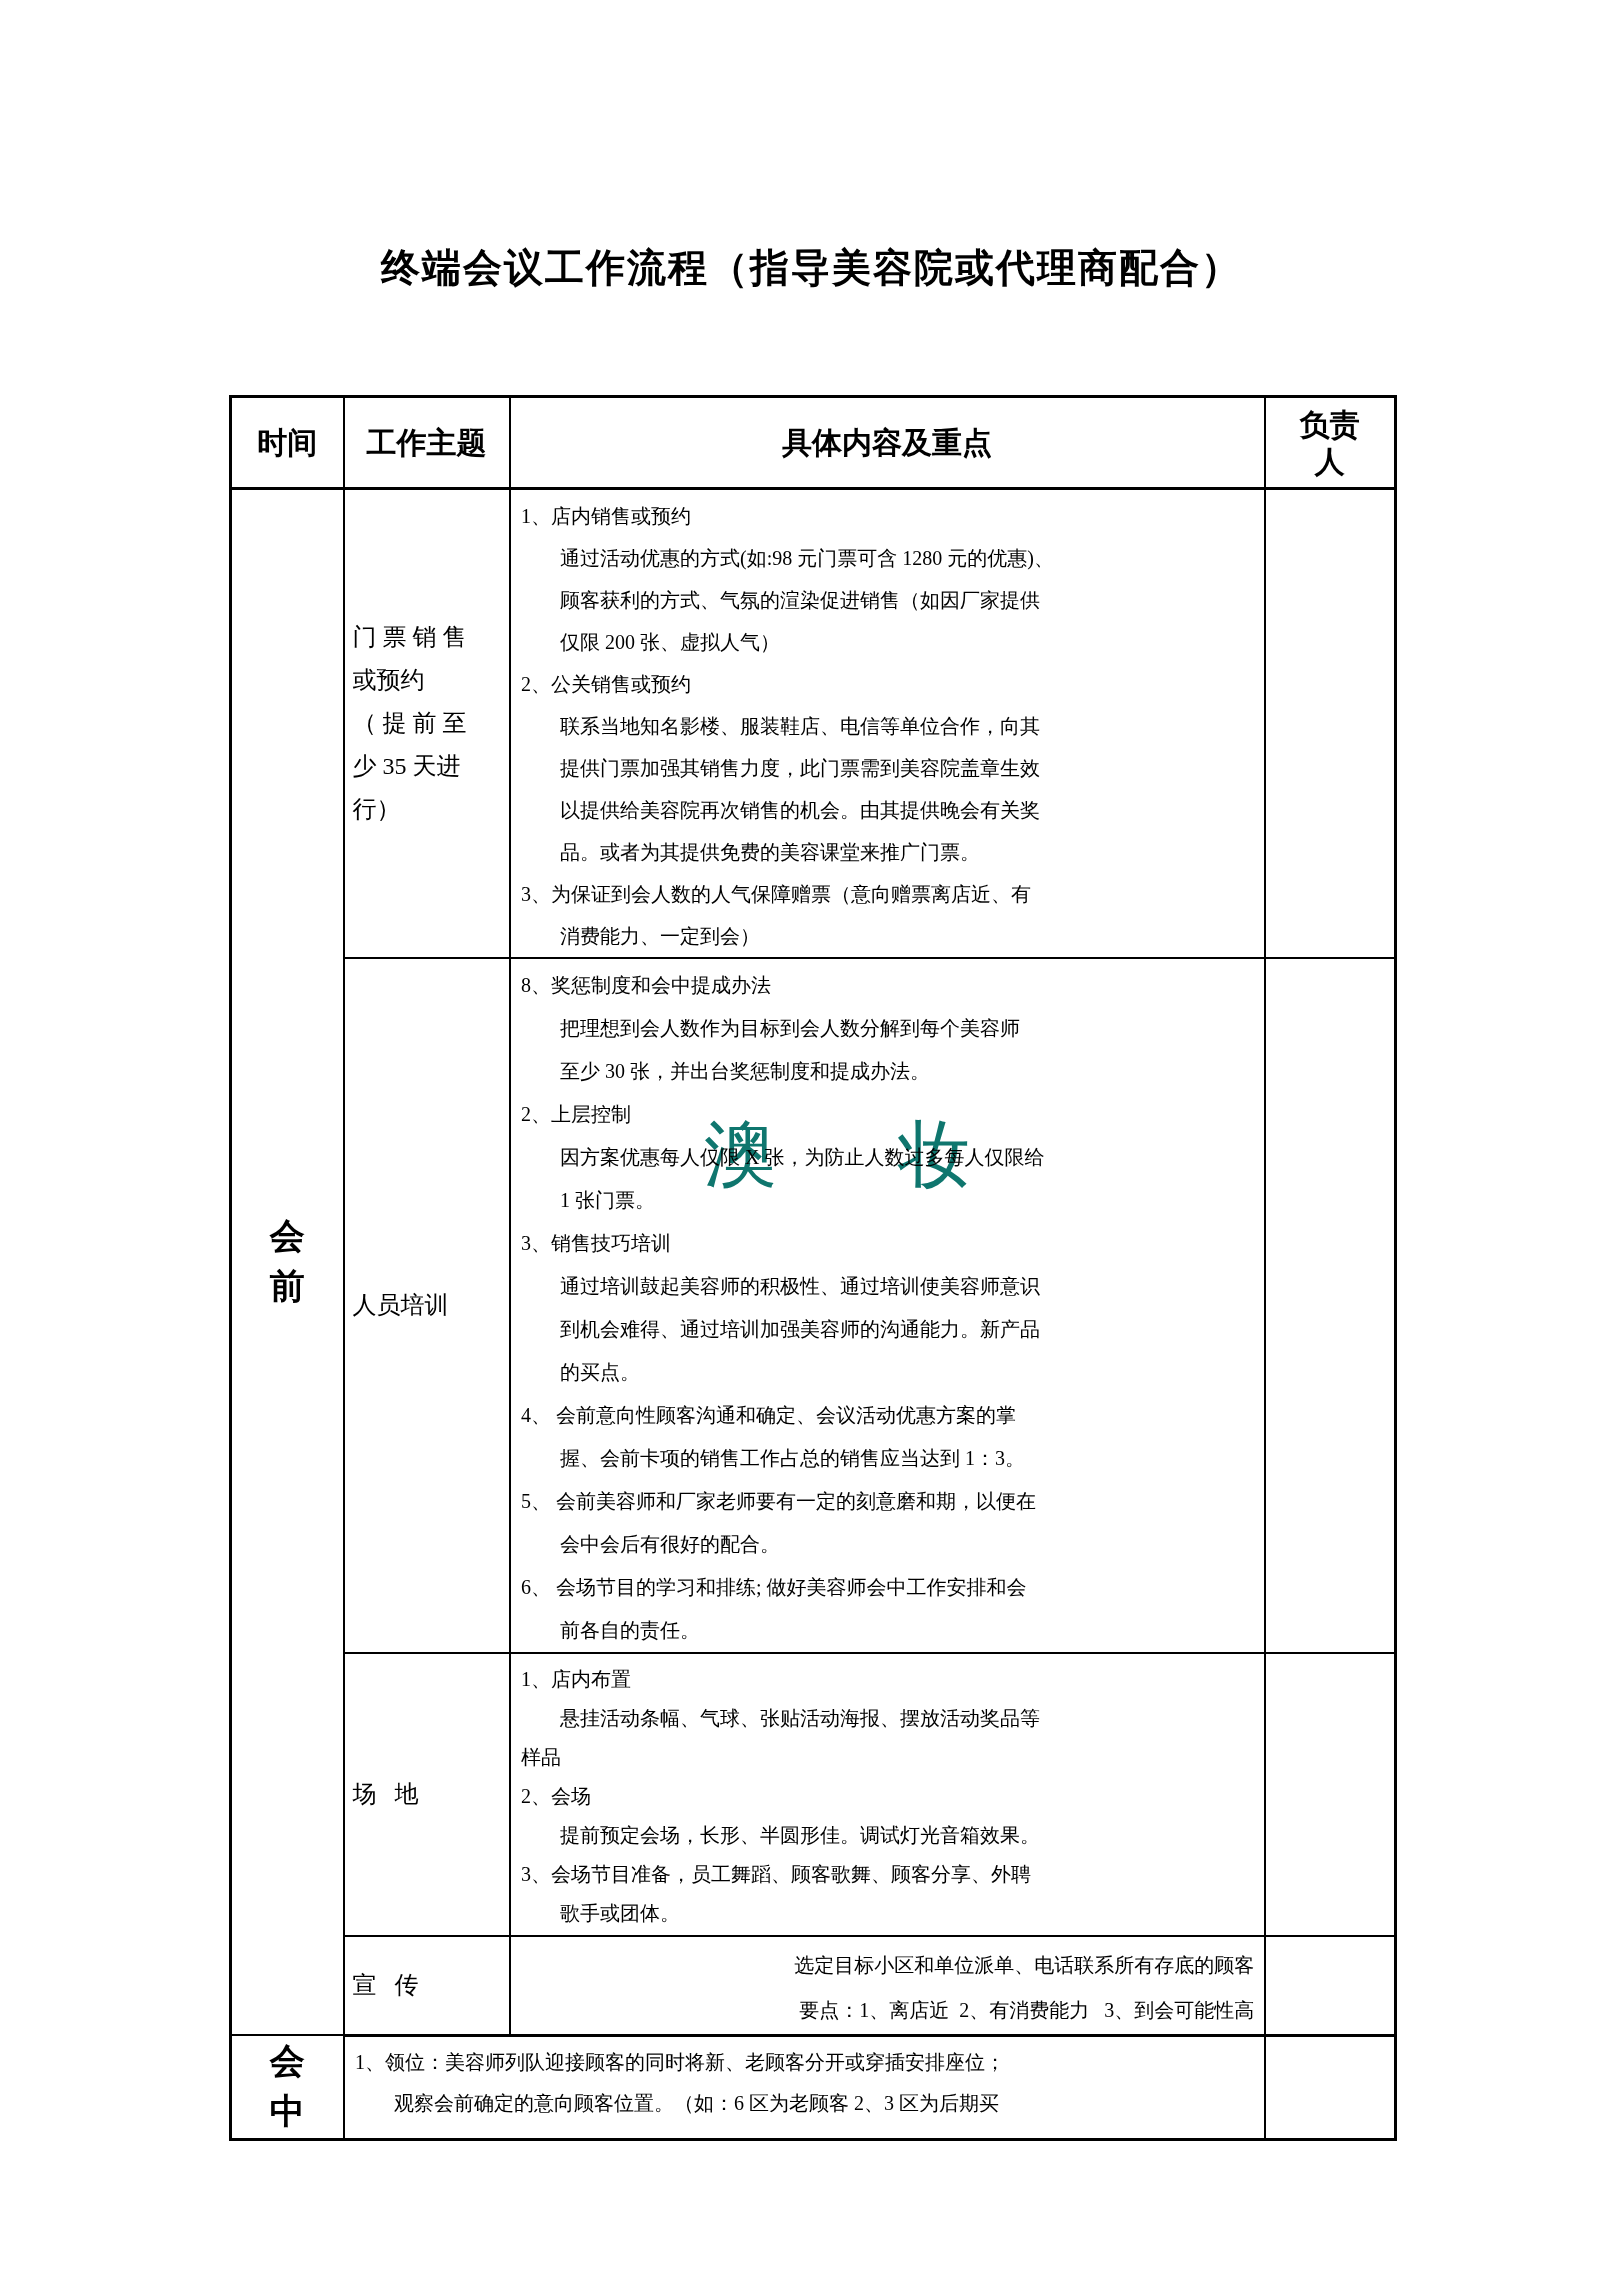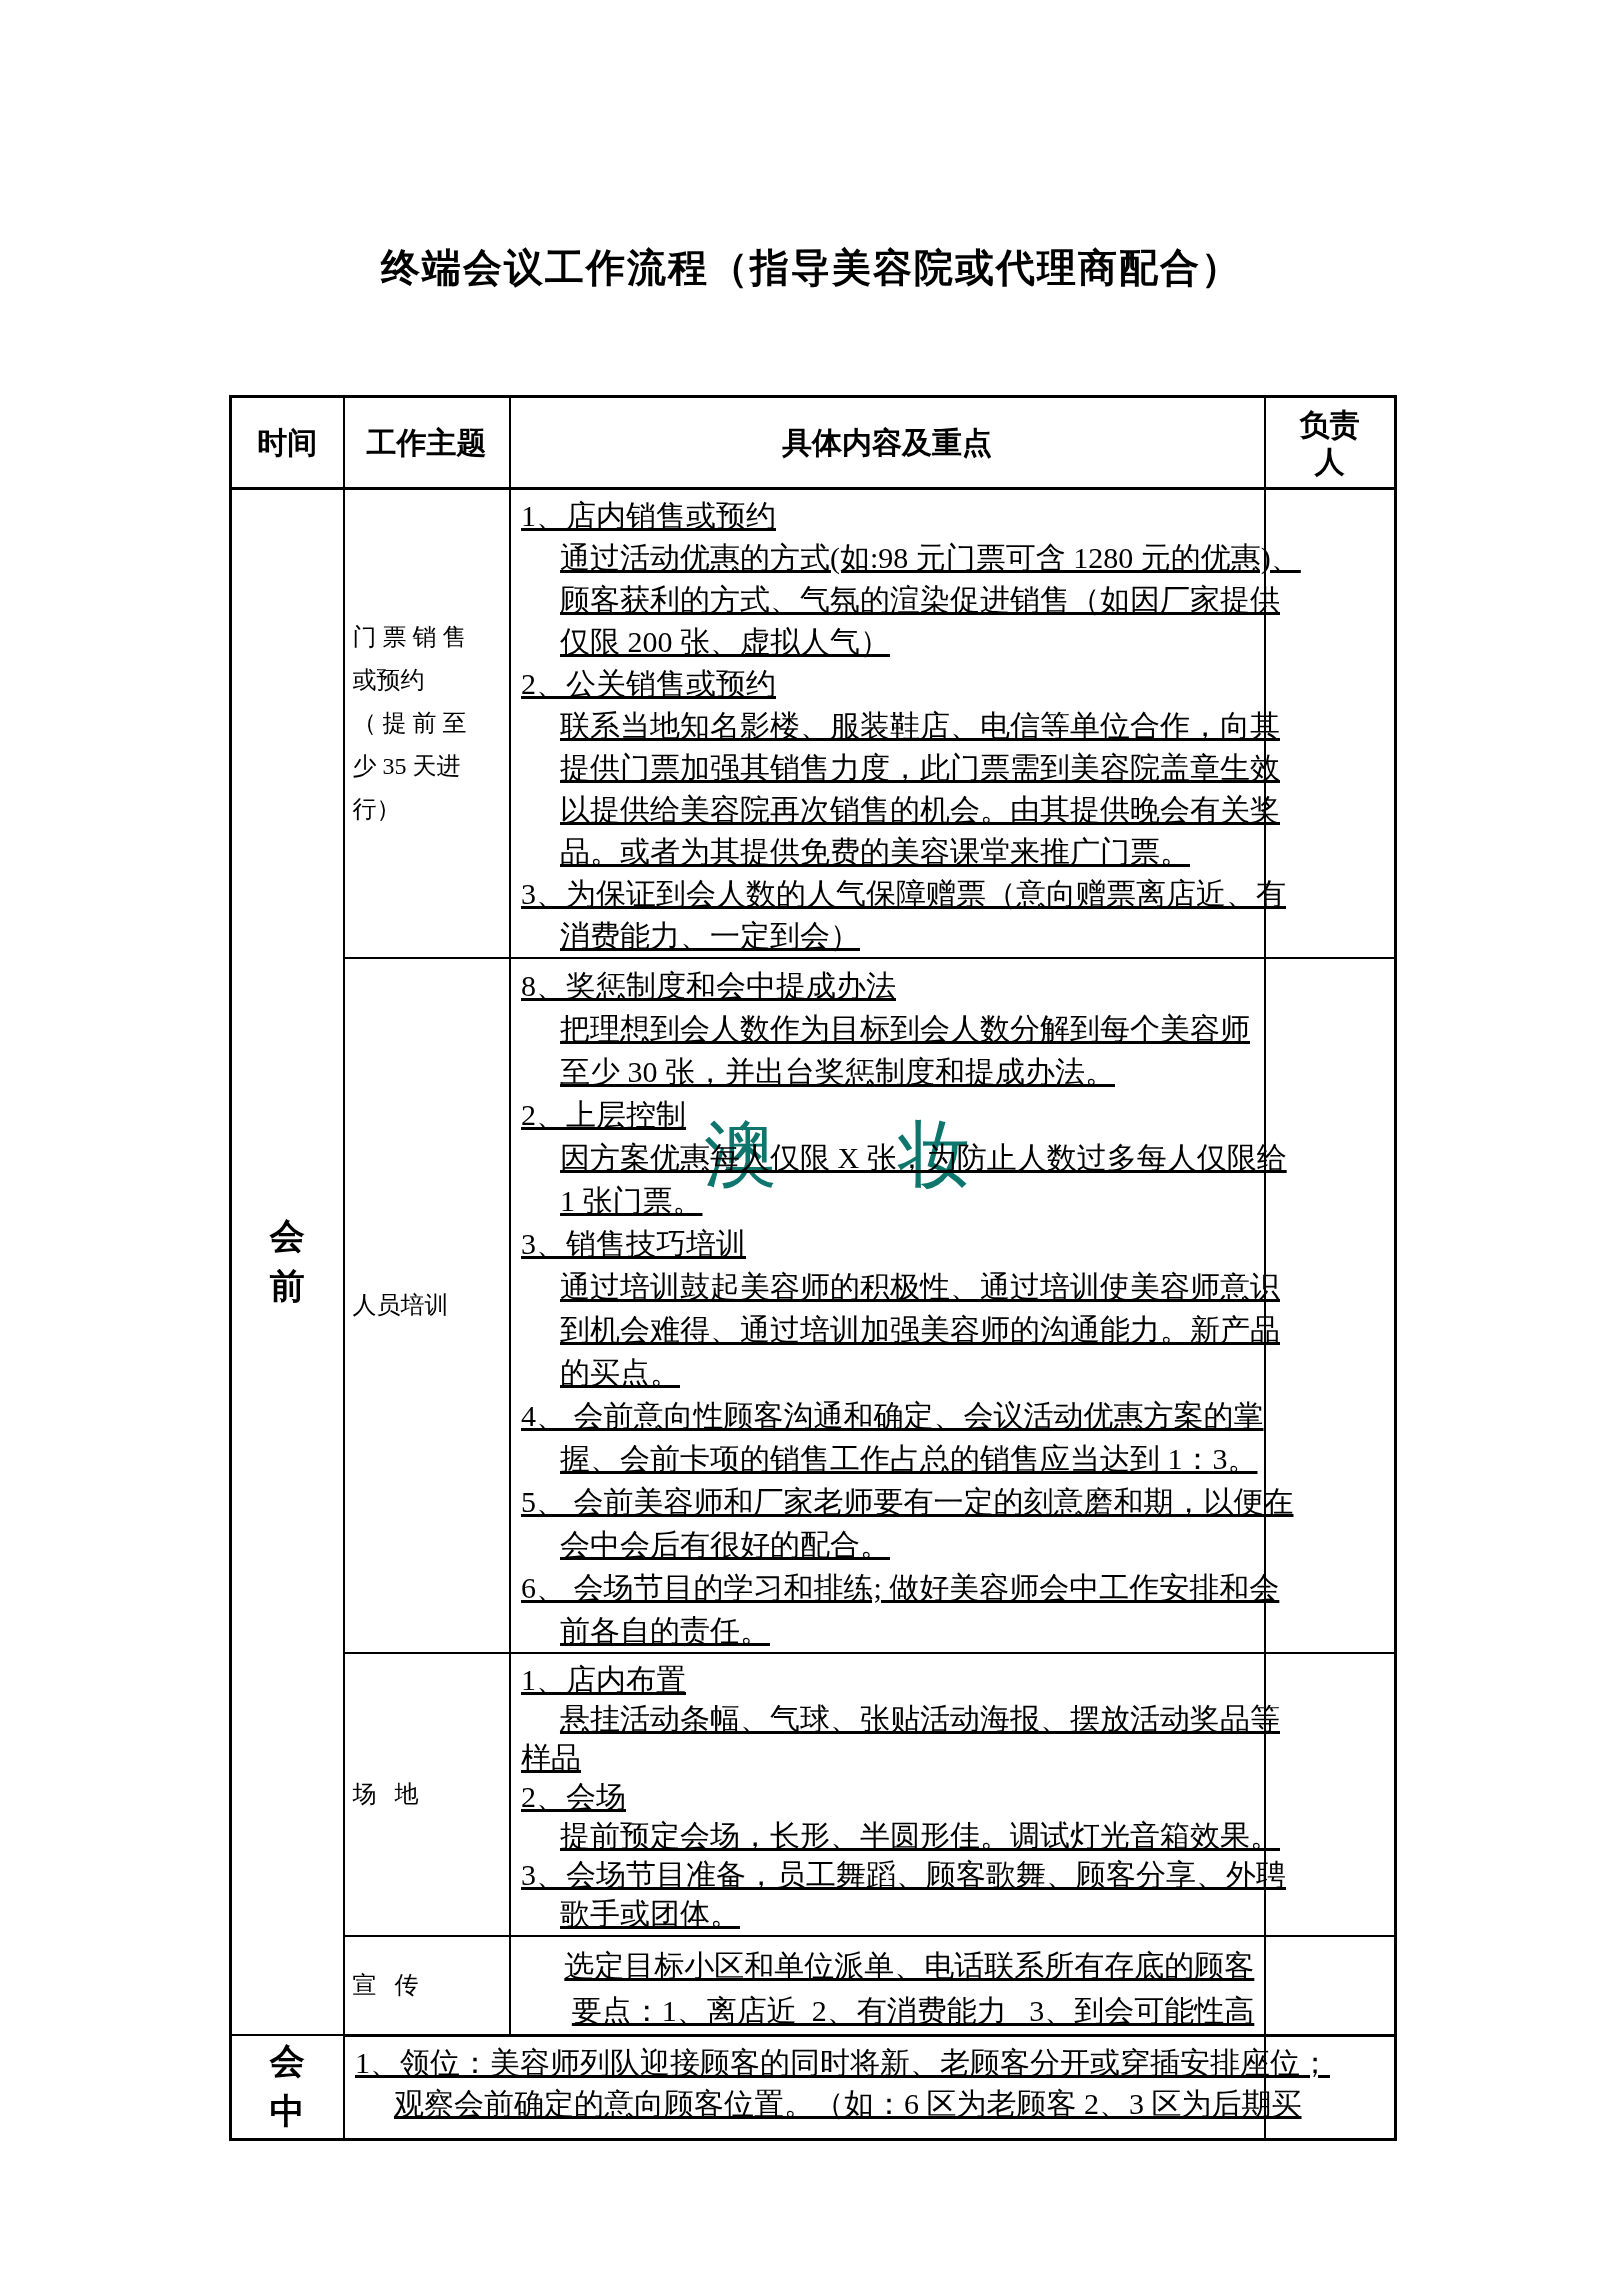--- a/index.html
+++ b/index.html
@@ -75,23 +75,22 @@
   }
   td.cell-topic .tln{
     line-height:43px;
     white-space:pre;
     text-align:left;
   }
   td.cell-topic.center{text-align:center;}
   td.cell-topic.center .tln{text-align:left;}
   td.cell-content{
     vertical-align:top;
-    font-size:30px;
+    font-size:20px;
     padding:5.2px 9.2px 0 10.5px;
-    text-decoration:underline;
   }
   .ln{white-space:pre;}
   .ind{padding-left:39px;}
   tr.r1 .ln{line-height:42px;}
   tr.r2 .ln{line-height:43px;}
   tr.r3 .ln{line-height:39px;}
   tr.r4 .ln{line-height:45px;text-align:right;}
   tr.r5 .ln{line-height:41px;}
   td.cell-owner{background:transparent;}
 </style>

